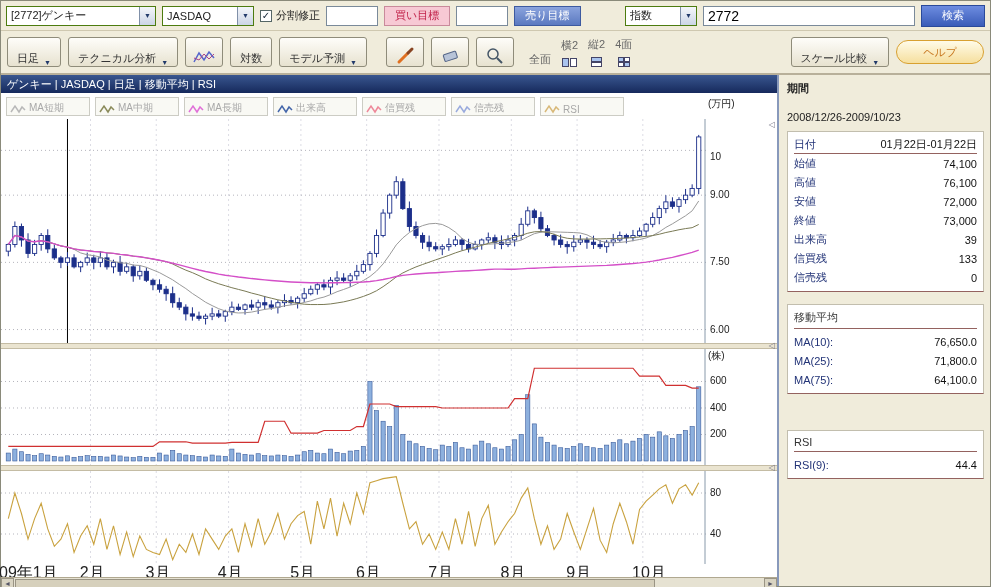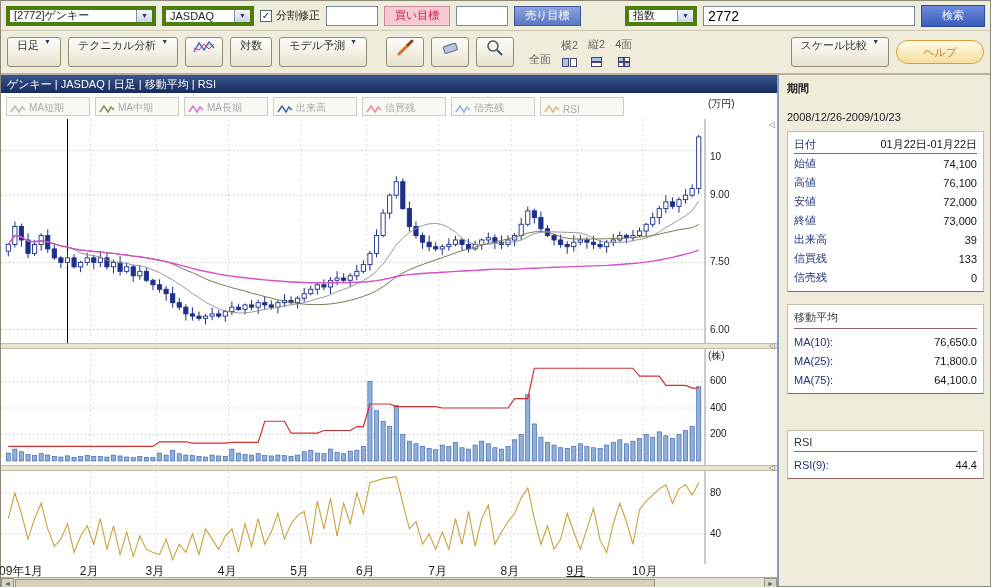--- a/index.html
+++ b/index.html
@@ -2,55 +2,55 @@
 <html><head>
 <meta charset="utf-8">
 <style>
   *{box-sizing:border-box;margin:0;padding:0}
   html,body{width:991px;height:587px;overflow:hidden}
   body{font-family:"Liberation Sans","DejaVu Sans",sans-serif;font-size:11px;background:#f0ecdb;color:#222}
   .app{width:991px;height:587px;display:flex;flex-direction:column;background:#f0ecdb;border:1px solid #8a8a7a}
 
   
   .tb1{height:30px;flex:0 0 30px;display:flex;align-items:center;gap:6px;padding:0 5px;background:#f0ecdb;border-bottom:1px solid #cfc8b0}
-  .combo{display:flex;align-items:center;height:20px;background:#fff;border:4px solid #4d7c0f}
+  .combo{display:flex;align-items:center;height:20px;background:#fff;border:1px solid #4d7c0f}
   .combo .ctxt{flex:1;padding:0 4px;white-space:nowrap;overflow:hidden}
   .combo .carr{width:16px;height:100%;display:flex;align-items:center;justify-content:center;font-size:7px;color:#223a6a;background:linear-gradient(#f4f6fa,#ccd5e6);border-left:1px solid #8090a8;cursor:default}
   .chk{display:flex;align-items:center;gap:4px;cursor:default}
   .chk .box{width:12px;height:12px;background:#fff;border:1px solid #566;display:flex;align-items:center;justify-content:center;font-size:10px;line-height:10px;color:#123}
   .tin{height:20px;border:1px solid #7a8a9a;background:#fff;font-size:14px;padding:0 4px;font-family:inherit}
   .btn{height:20px;font-size:11px;padding:0 10px;font-family:inherit;cursor:default}
   .btn.buy{background:#f7c9d4;border:1px solid #c98a9b;color:#c2224a}
   .btn.sell{background:linear-gradient(#8aa3dd,#5b79c0);border:1px solid #3d5aa0;color:#fff}
   .btn.search{height:22px;padding:0 20px;background:linear-gradient(#6d8ce0,#3a5cb8);border:1px solid #2a4a9a;color:#fff}
 
   
   .tb2{height:44px;flex:0 0 44px;display:flex;align-items:center;gap:7px;padding:0 6px;background:#f0ecdb;border-bottom:2px solid #b8b09a}
-  .tbtn{height:30px;display:flex;align-items:flex-start;gap:5px;padding:0 9px;background:linear-gradient(#fefdf9,#e7e2cf);border:1px solid #8f8c7a;border-radius:3px;color:#333;cursor:default}
+  .tbtn{height:30px;display:flex;align-items:flex-end;gap:5px;padding:0 9px;background:linear-gradient(#fefdf9,#e7e2cf);border:1px solid #8f8c7a;border-radius:3px;color:#333;cursor:default}
   .tbtn .darr{font-size:7px;color:#223a6a}
   .tbtn.iconb{width:38px;justify-content:center;padding:0}
   .flatg{display:flex;align-items:flex-end;gap:10px;margin-left:8px}
   .flatb{display:flex;flex-direction:column;align-items:center;gap:5px;color:#666;cursor:default}
   .help{height:24px;display:flex;align-items:center;padding:0 26px;border-radius:12px;background:linear-gradient(#fffbe8,#f6df9e);border:1px solid #d8a030;color:#c87820;cursor:default}
 
   
   .main{flex:1;display:flex;min-height:0}
   .chart-col{width:778px;flex:0 0 778px;background:#fff;display:flex;flex-direction:column;border-right:2px solid #8899bb}
   .titlebar{height:18px;flex:0 0 18px;background:linear-gradient(#39568f,#16295c);color:#fff;padding:2px 6px;white-space:nowrap}
   .legend{height:26px;flex:0 0 26px;display:flex;align-items:center;gap:5px;padding:0 5px;background:#fff}
   .chip{width:84px;height:19px;display:flex;align-items:flex-end;gap:3px;padding:0 3px;border:1px solid #ccccc4;background:#f9f9f4;color:#a8a8a8;font-size:10px;white-space:nowrap;overflow:hidden}
   .prow{display:flex;position:relative}
   svg.plot{display:block;background:#fff;flex:0 0 705px}
   .axis{position:relative;width:58px;font-size:10px;color:#222;background:#fff}
   .axis .tick{position:absolute;left:4px}
   .axis .unit{position:absolute;left:2px;font-size:10px;color:#222}
   .gut{position:relative;width:15px;background:#fff}
   .tri{position:absolute;right:2px;font-size:8px;color:#778;line-height:8px;cursor:default}
   .sep{height:6px;flex:0 0 6px;background:#eae4d0;border-top:1px solid #c4bca4;border-bottom:1px solid #c4bca4;position:relative}
-  .xlab{height:13px;flex:0 0 13px;position:relative;font-size:12px;color:#222;background:#fff}
+  .xlab{height:13px;flex:0 0 13px;position:relative;font-size:16px;color:#222;background:#fff}
   .xlab span{position:absolute;top:-1px;white-space:nowrap}
   .hscroll{height:12px;flex:0 0 12px;background:#e6e2d2;border-top:1px solid #b0a890;position:relative}
   .sarr{position:absolute;top:0;width:13px;height:100%;display:flex;align-items:center;justify-content:center;font-size:7px;color:#556;background:#d9d4c2;border:1px solid #9a9484;cursor:default}
   .sarr.l{left:0}.sarr.r{right:0}
   .thumb{position:absolute;left:14px;width:640px;top:1px;bottom:1px;background:#d6d0bc;border:1px solid #9a9484;cursor:default}
 
   
   .sidebar{flex:1;background:#f0ecdb;padding:6px 6px 0 8px;overflow:hidden}
   .ptitle-main{font-weight:bold;color:#222;margin-bottom:15px}
   .pval{color:#222;margin-bottom:8px}

